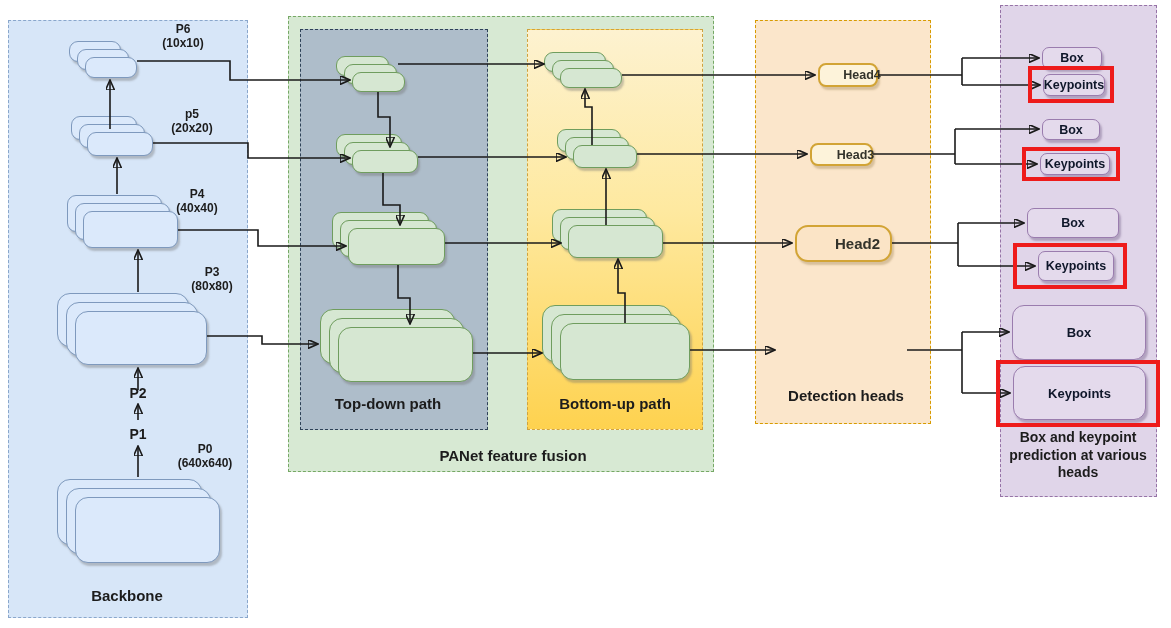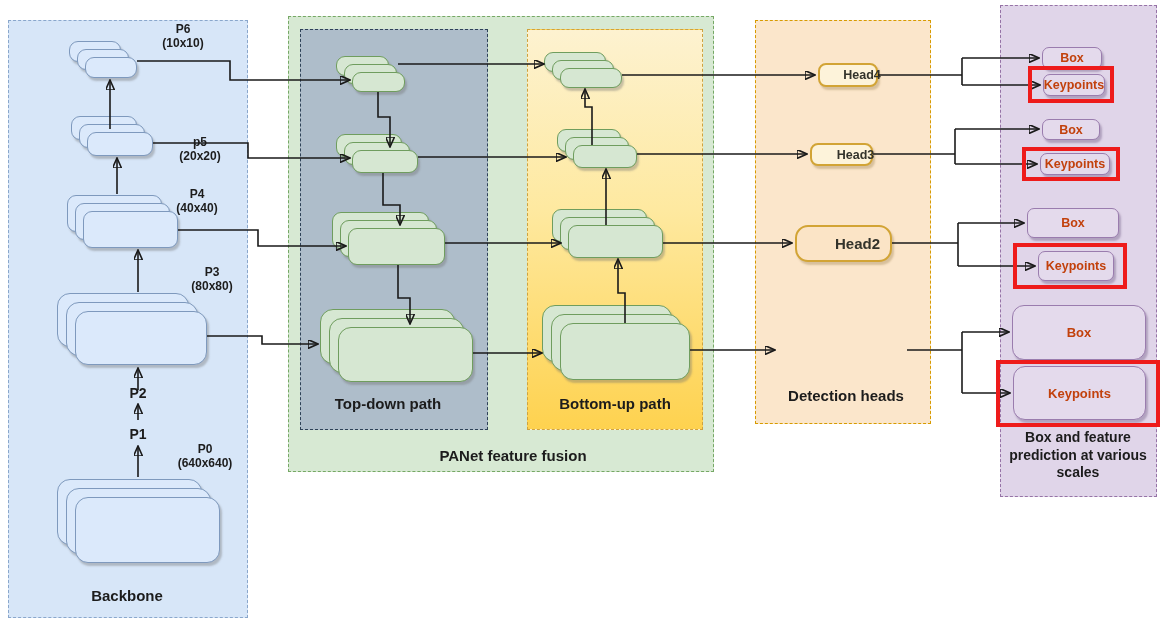--- a/index.html
+++ b/index.html
@@ -24,21 +24,21 @@
   .sbox.b3{left:calc(var(--d)*2);top:calc(var(--d)*2);}
   .stack.blue .sbox{background:#dbe9fb;border-color:#7e99bd;}
   .stack.green .sbox{background:#d6e7d2;border-color:#6f9d5e;}
 
   .head{position:absolute;box-sizing:border-box;border:2px solid #d2a435;border-radius:8px;background:#fdf3da;
         display:flex;align-items:center;justify-content:center;font-weight:bold;font-size:12.5px;color:#33332b;
         box-shadow:2px 3px 2px rgba(150,120,70,.35);padding-left:28px;}
   .head.lg{background:#fbe4c6;border-radius:13px;font-size:15px;}
 
   .pbox{position:absolute;box-sizing:border-box;border:1.6px solid #9a7cae;border-radius:7px;background:#e4daec;
-        display:flex;align-items:center;justify-content:center;font-weight:bold;font-size:12.5px;color:#c2410c;
+        display:flex;align-items:center;justify-content:center;font-weight:bold;font-size:12.5px;color:#0f172a;
         box-shadow:2px 3px 2px rgba(120,100,140,.45);}
   .pbox.lg{border-radius:12px;font-size:13px;}
 
   .redbox{position:absolute;border:4px solid #ee1b1b;box-sizing:border-box;z-index:40;}
 
   .rlabel{position:absolute;font-weight:bold;font-size:15px;color:#1c1c1c;transform:translateX(-50%);white-space:nowrap;z-index:20;}
   .level-label{position:absolute;font-weight:bold;font-size:12px;line-height:14px;text-align:center;
                transform:translateX(-50%);white-space:nowrap;z-index:20;}
   .stage-label{position:absolute;font-weight:bold;font-size:14px;transform:translateX(-50%);z-index:20;}
   .caption{position:absolute;width:170px;text-align:center;font-weight:bold;font-size:14px;line-height:17.5px;
@@ -167,21 +167,21 @@
     </div>
   <div class="pbox lg" style="left:1013px;top:366px;width:133px;height:54px;">
       <span>Keypoints</span>
     </div>
   <div class="redbox" style="left:996px;top:360px;width:164px;height:67px;"></div>
 
   <div class="level-label" style="left:183px;top:22px;">
     <span style="display:block;">P6</span>
     <span style="display:block;">(10x10)</span>
   </div>
-  <div class="level-label" style="left:200px;top:107px;margin-top:28px;">
+  <div class="level-label" style="left:192px;top:107px;">
     <span style="display:block;">p5</span>
     <span style="display:block;">(20x20)</span>
   </div>
   <div class="level-label" style="left:197px;top:187px;">
     <span style="display:block;">P4</span>
     <span style="display:block;">(40x40)</span>
   </div>
   <div class="level-label" style="left:212px;top:265px;">
     <span style="display:block;">P3</span>
     <span style="display:block;">(80x80)</span>
@@ -191,21 +191,21 @@
     <span style="display:block;">(640x640)</span>
   </div>
   <div class="stage-label" style="left:138px;top:385px;">P2</div>
   <div class="stage-label" style="left:138px;top:426px;">P1</div>
 
   <div class="rlabel" style="left:127px;top:587px;">Backbone</div>
   <div class="rlabel" style="left:388px;top:395px;">Top-down path</div>
   <div class="rlabel" style="left:615px;top:395px;">Bottom-up path</div>
   <div class="rlabel" style="left:513px;top:447px;">PANet feature fusion</div>
   <div class="rlabel" style="left:846px;top:387px;">Detection heads</div>
-  <div class="caption" style="left:1078px;top:429px;">Box and feature prediction at various scales</div>
+  <div class="caption" style="left:1078px;top:429px;">Box and keypoint prediction at various heads</div>
 
   <svg id="connector-layer" viewBox="0 0 1171 628">
     <defs>
       <marker id="ah" markerWidth="11" markerHeight="9" refX="9" refY="4.5" orient="auto" markerUnits="userSpaceOnUse">
         <path d="M0,0 L10,4.5 L0,9 z" fill="#1a1a1a" stroke="none"></path>
       </marker>
     </defs>
 
     <g>
       <path class="arr" d="M110,129 L110,81"></path>

